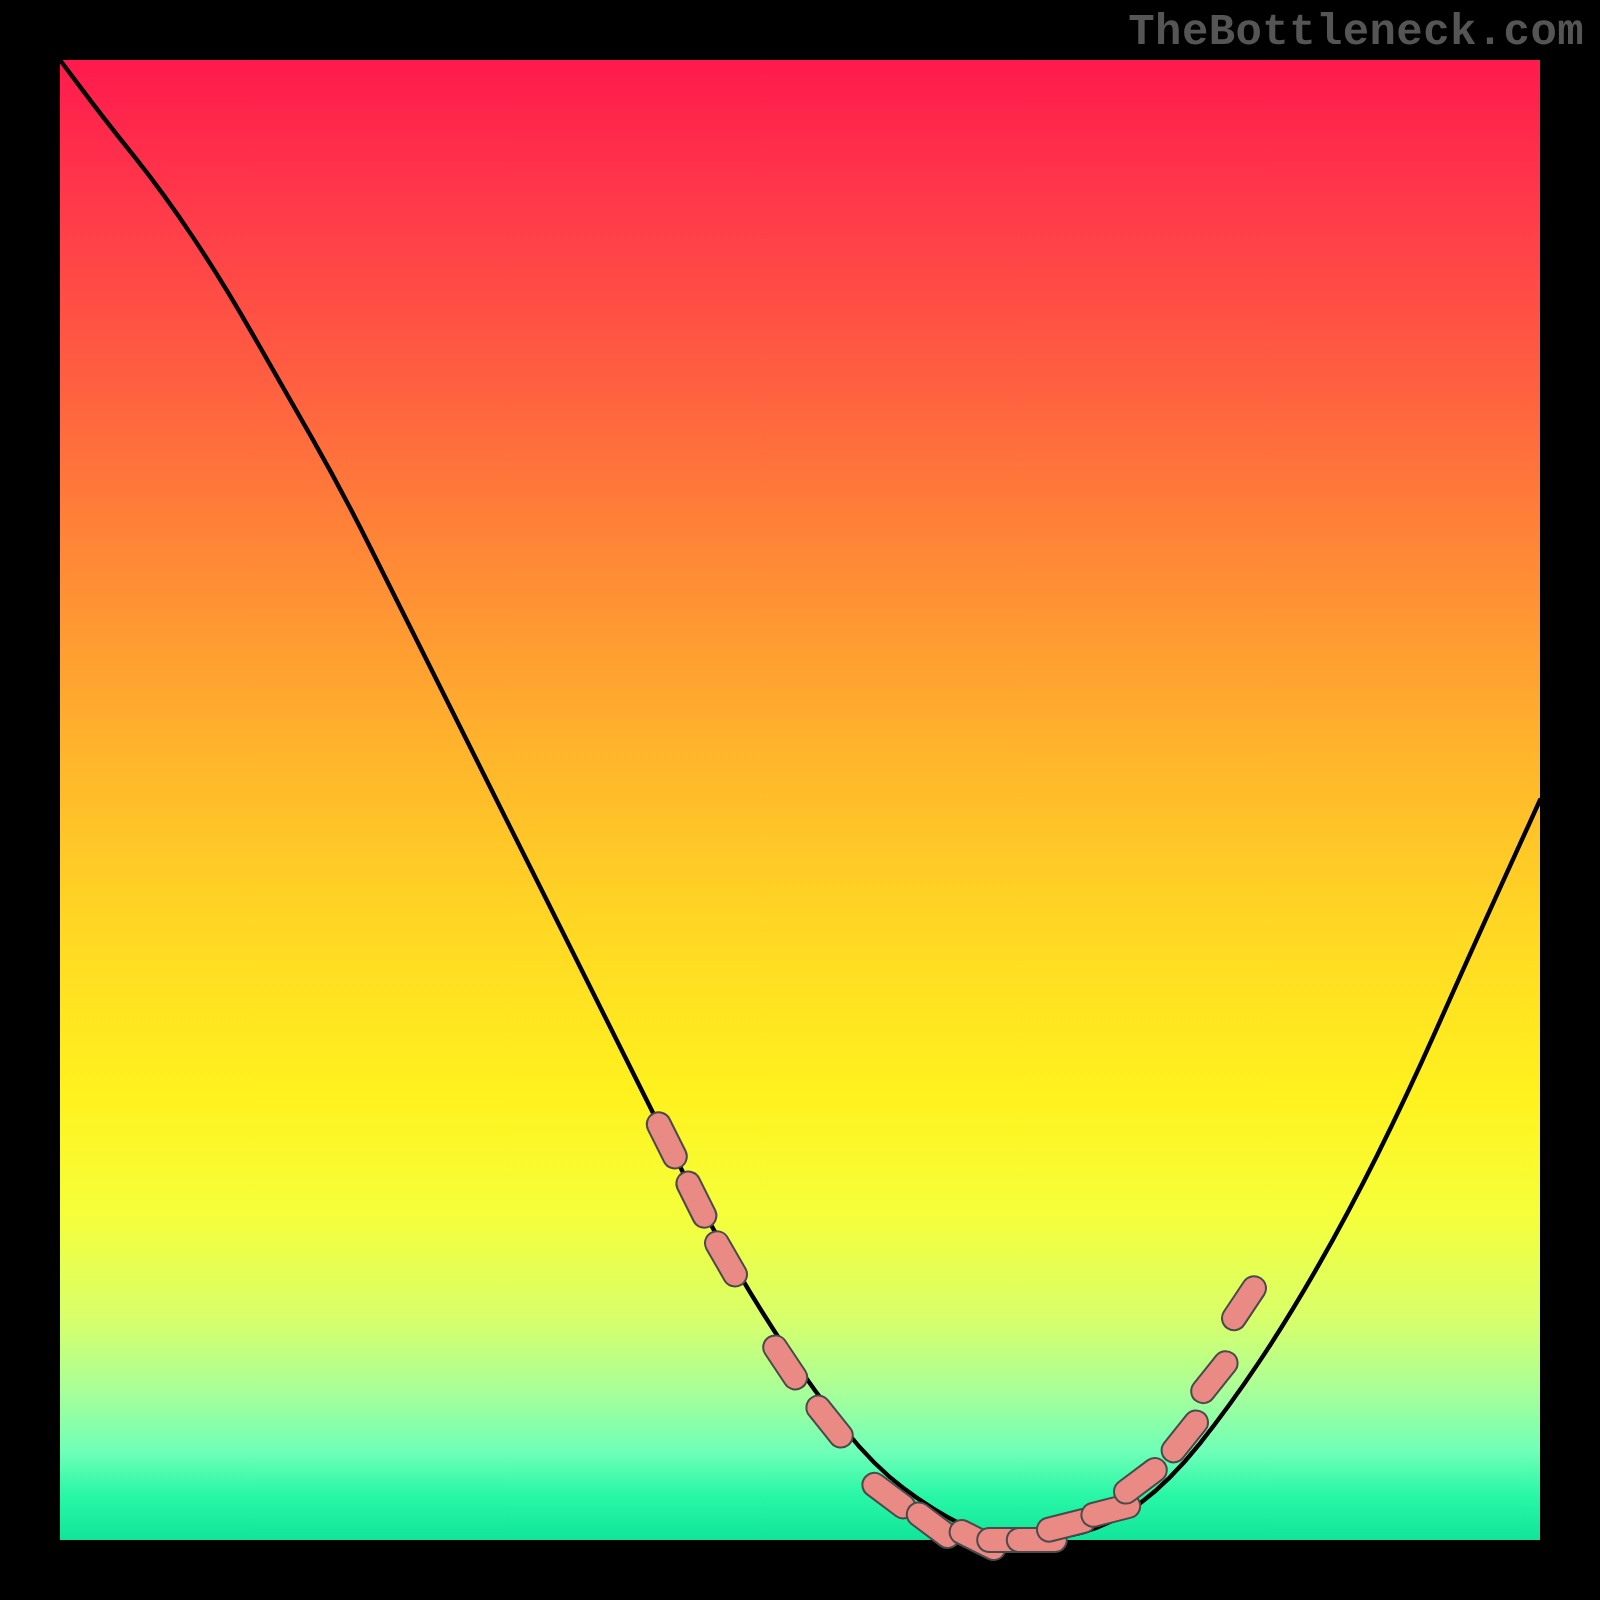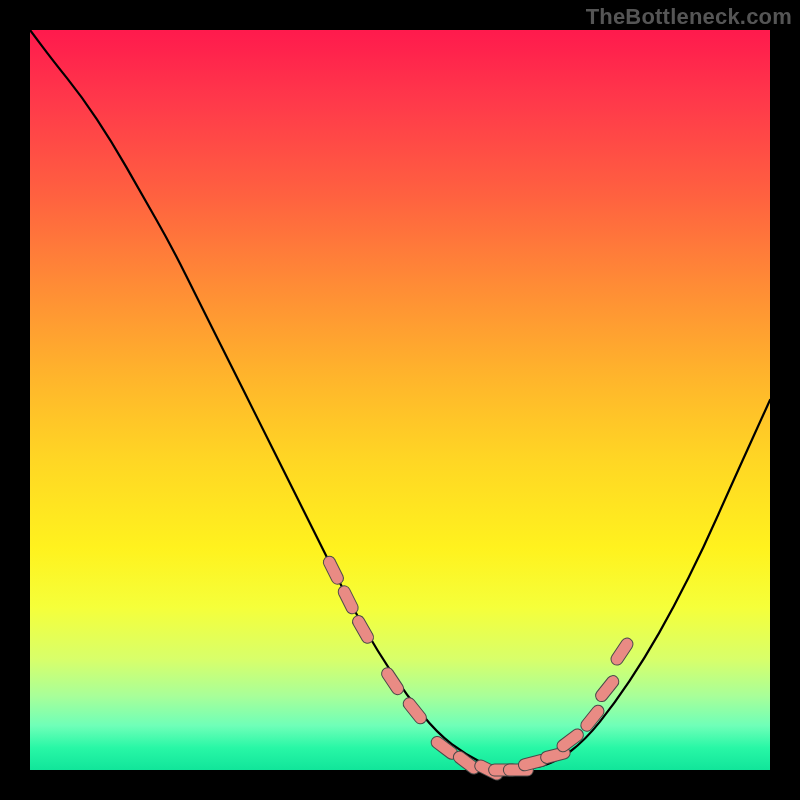--- a/index.html
+++ b/index.html
@@ -44,20 +44,21 @@
   }
   .watermark {
     position: absolute;
     top: 4px;
     right: 8px;
     color: #555;
     font-size: 22px;
     font-weight: 600;
     letter-spacing: 0.2px;
     user-select: none;
+    font-family: Liberation Mono, monospace;
   }
   svg.curve {
     position: absolute;
     left: 0;
     top: 0;
     width: 740px;
     height: 740px;
     overflow: visible;
   }
 </style>

